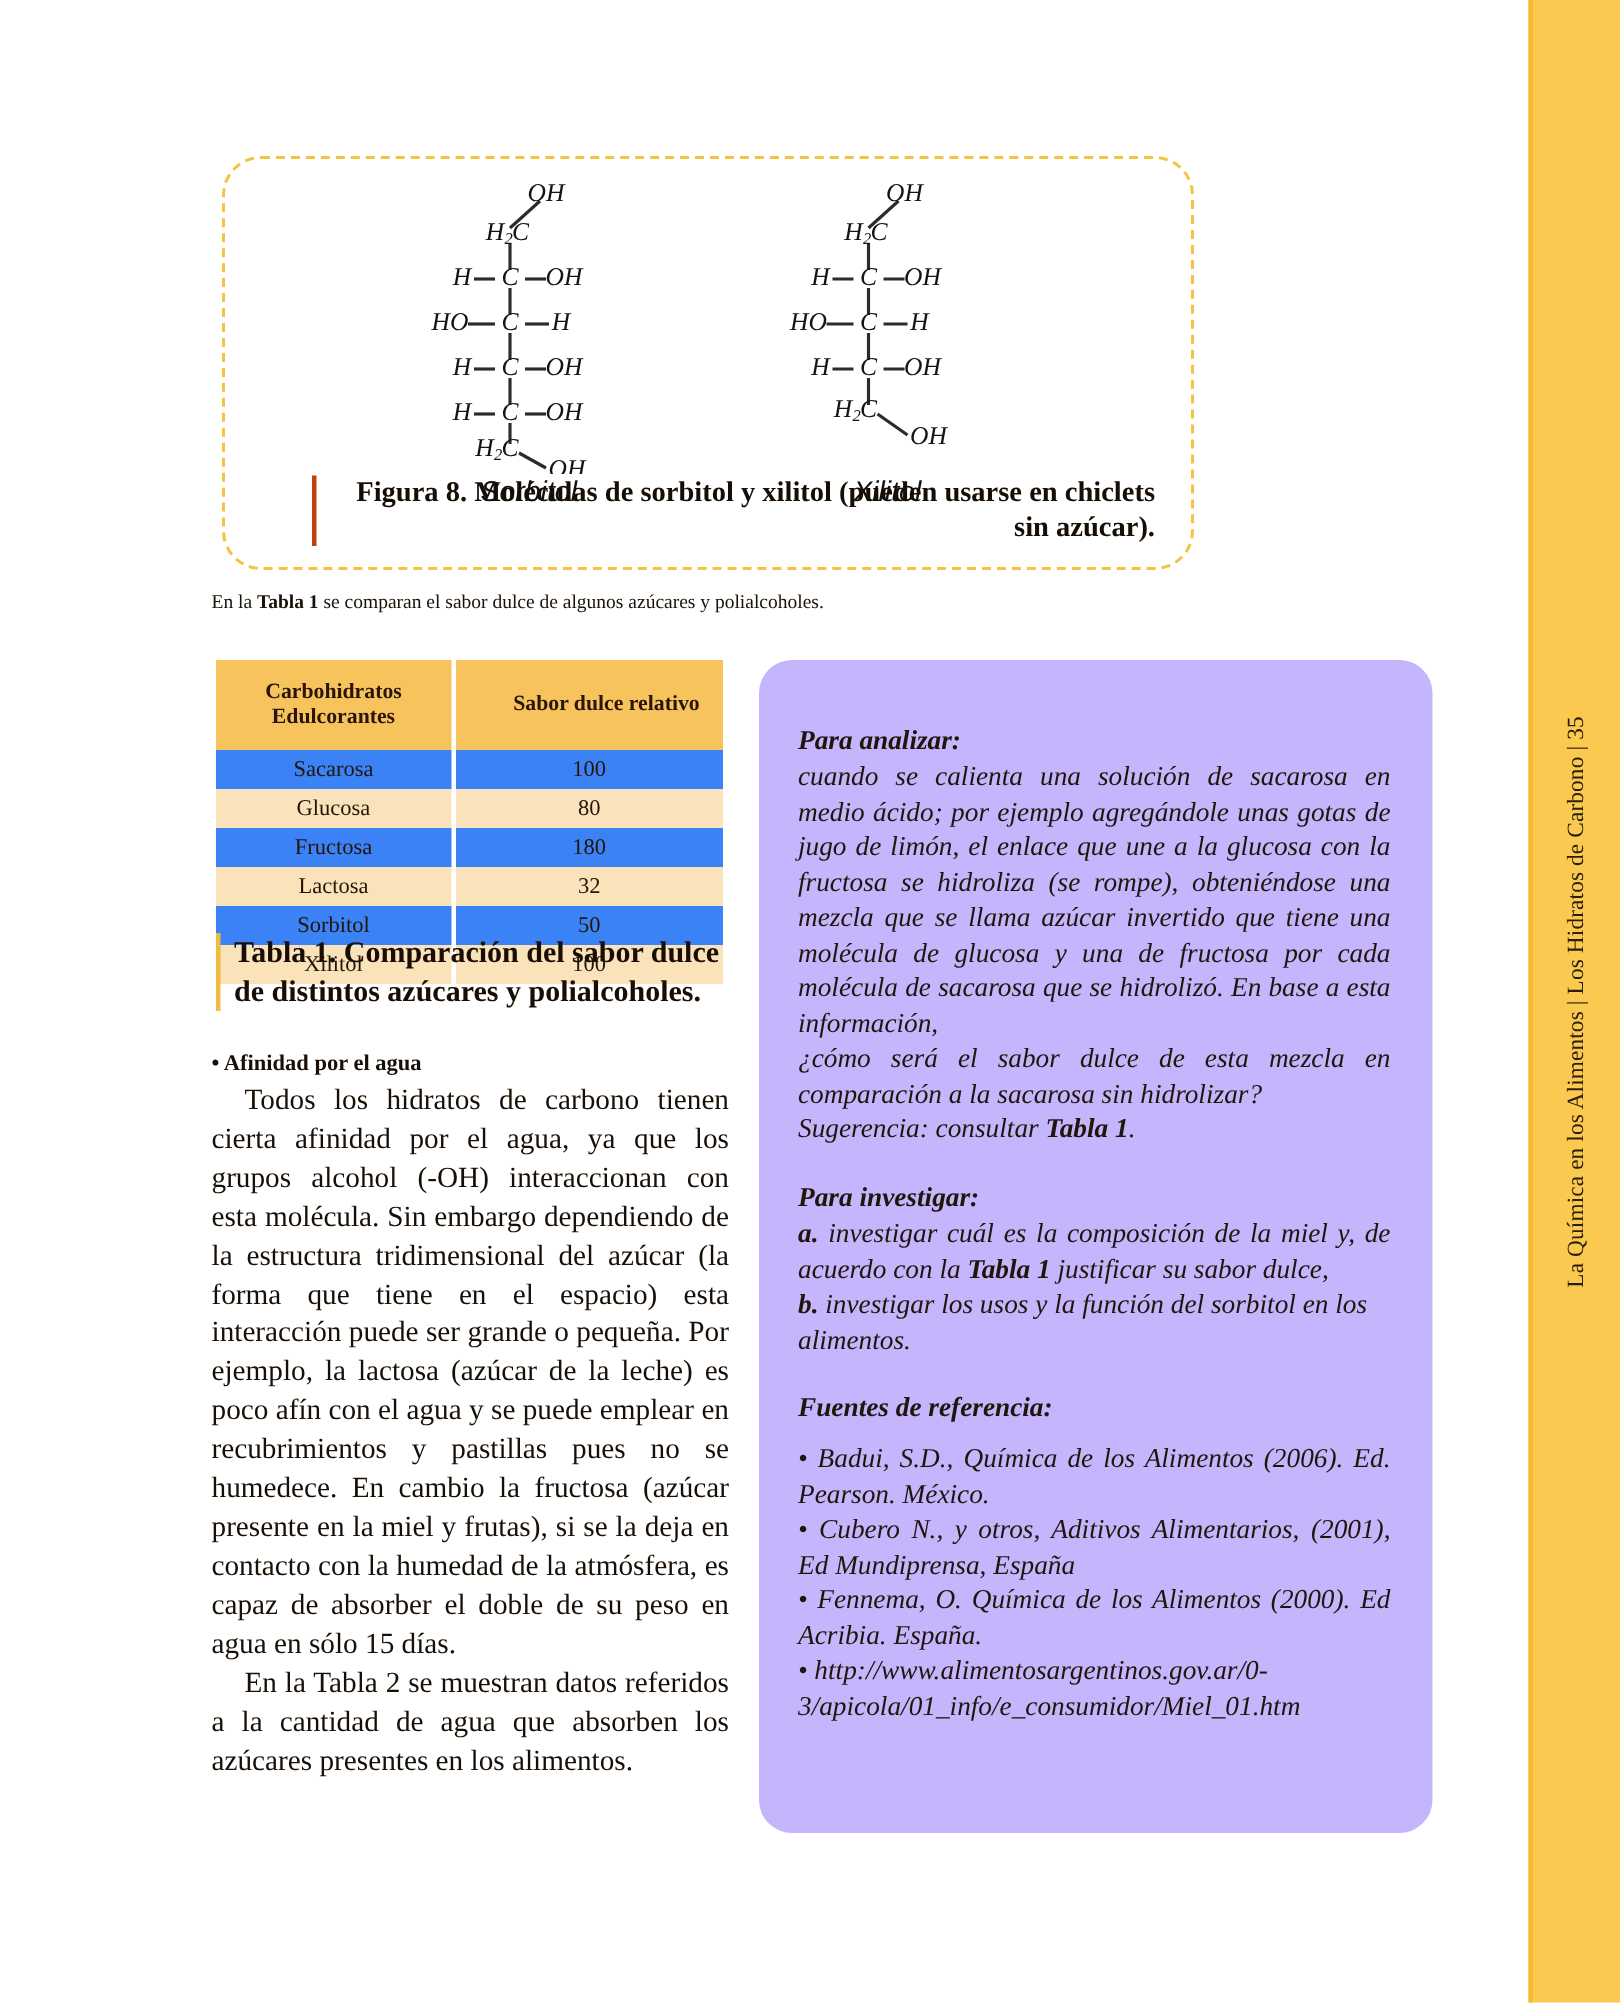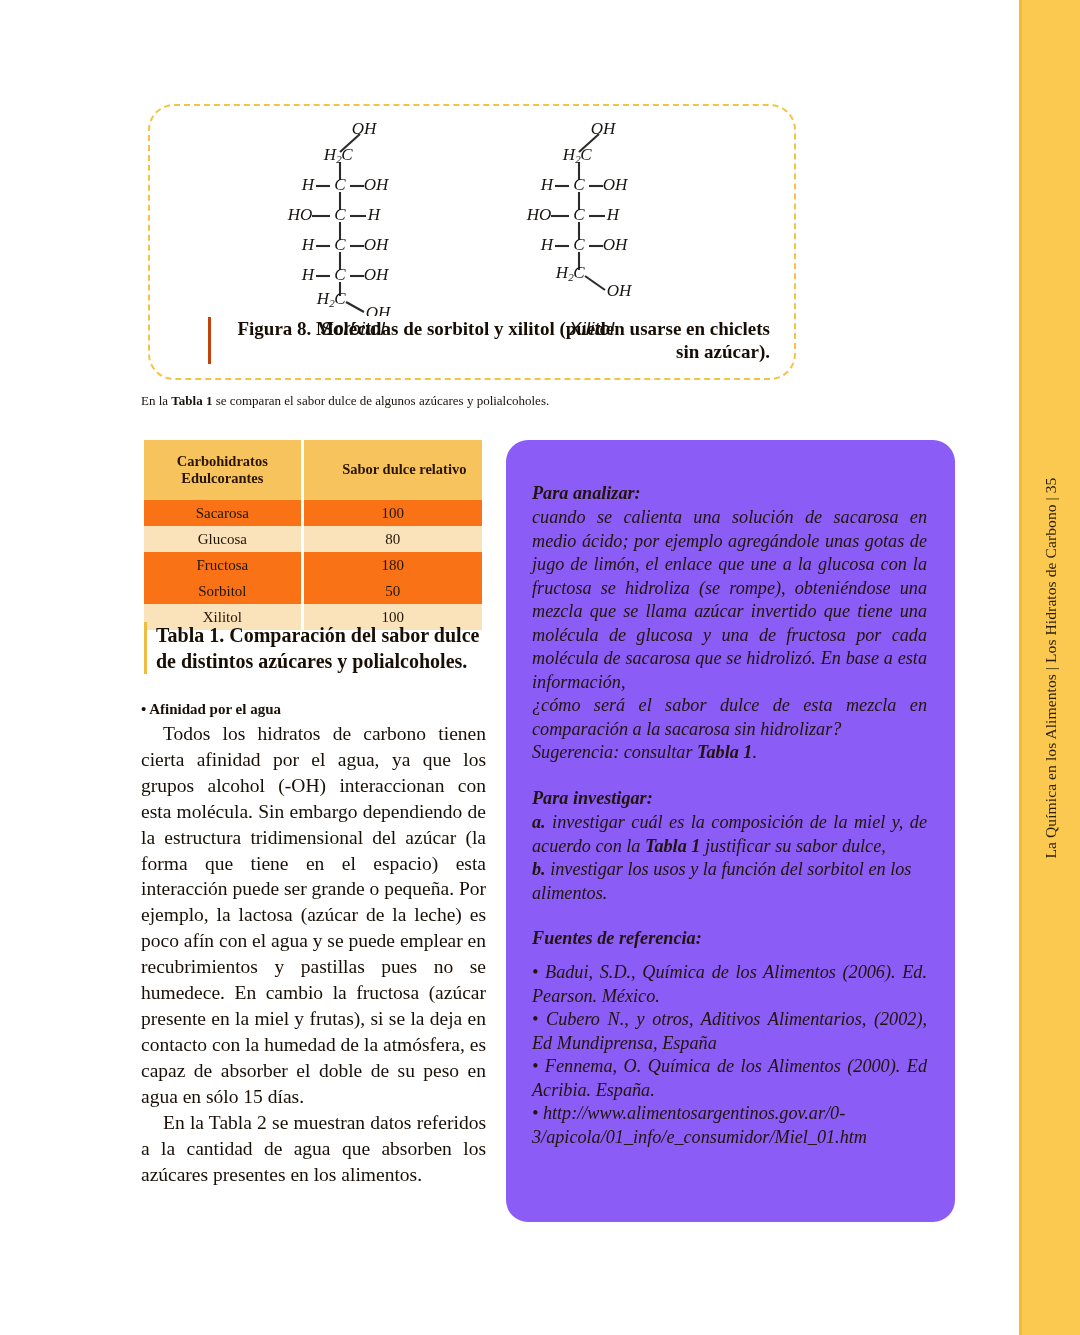--- a/index.html
+++ b/index.html
@@ -124,21 +124,21 @@
   #sweet-table th.col-a { width: 172px; }
   #sweet-table th.col-b { width: 188px; padding-left: 27px; }
   #sweet-table td {
     text-align: center;
     padding: 3px 4px;
     height: 20px;
     font-size: 15px;
     color: #231505;
   }
   #sweet-table tr.odd td { background: #fae2bb; }
-  #sweet-table tr.even td { background: #f97316; margin-top: 10px; }
+  #sweet-table tr.even td { background: #3b82f6; margin-top: 10px; }
 
   #table-caption {
     position: absolute;
     left: 144px; top: 622px;
     width: 340px;
     font-size: 20px;
     font-weight: bold;
     line-height: 1.3;
     color: #180e04;
     padding-left: 9px;
@@ -166,21 +166,21 @@
     hyphens: auto;
   }
   #left-col p.first { text-indent: 22px; }
   #left-col b { font-weight: normal; }
 
   
   #orange-panel {
     position: absolute;
     left: 506px; top: 440px;
     width: 449px; height: 782px;
-    background: #8b5cf6;
+    background: #c4b5fd;
     border-radius: 22px;
     box-sizing: border-box;
     padding: 42px 28px 20px 26px;
     font-style: italic;
     font-size: 18.2px;
     line-height: 1.29;
     color: #20150a;
   }
   #orange-panel .op-head {
     font-weight: bold;
@@ -322,20 +322,24 @@
         <td>100</td>
       </tr>
       <tr class="odd">
         <td>Glucosa</td>
         <td>80</td>
       </tr>
       <tr class="even">
         <td>Fructosa</td>
         <td>180</td>
       </tr>
+      <tr class="odd">
+        <td>Lactosa</td>
+        <td>32</td>
+      </tr>
       <tr class="even">
         <td>Sorbitol</td>
         <td>50</td>
       </tr>
       <tr class="odd">
         <td>Xilitol</td>
         <td>100</td>
       </tr>
     </tbody>
   </table>
@@ -361,21 +365,21 @@
     <p><b>a.</b><span> investigar cuál es la composición de la miel y, de acuerdo con la </span><b>Tabla 1</b><span> justificar su sabor dulce,</span></p>
     <p class="ragged"><b>b.</b><span> investigar los usos y la función del sorbitol en los alimentos.</span></p>
 
     <div class="gap"></div>
 
     <div class="op-head">Fuentes de referencia:</div>
 
     <div class="gap-sm"></div>
 
     <p class="ref">• Badui, S.D., Química de los Alimentos (2006). Ed. Pearson. México.</p>
-    <p class="ref">• Cubero N., y otros, Aditivos Alimentarios, (2002), Ed Mundiprensa, España</p>
+    <p class="ref">• Cubero N., y otros, Aditivos Alimentarios, (2001), Ed Mundiprensa, España</p>
     <p class="ref">• Fennema, O. Química de los Alimentos (2000). Ed Acribia. España.</p>
     <p class="ref-url">• http://www.alimentosargentinos.gov.ar/0-3/apicola/01_info/e_consumidor/Miel_01.htm</p>
   </div>
 
 </div>
 
 <div id="side-strip">
   <div class="running-head">La Química en los Alimentos  |  Los Hidratos de Carbono  |  35</div>
 </div>
 

